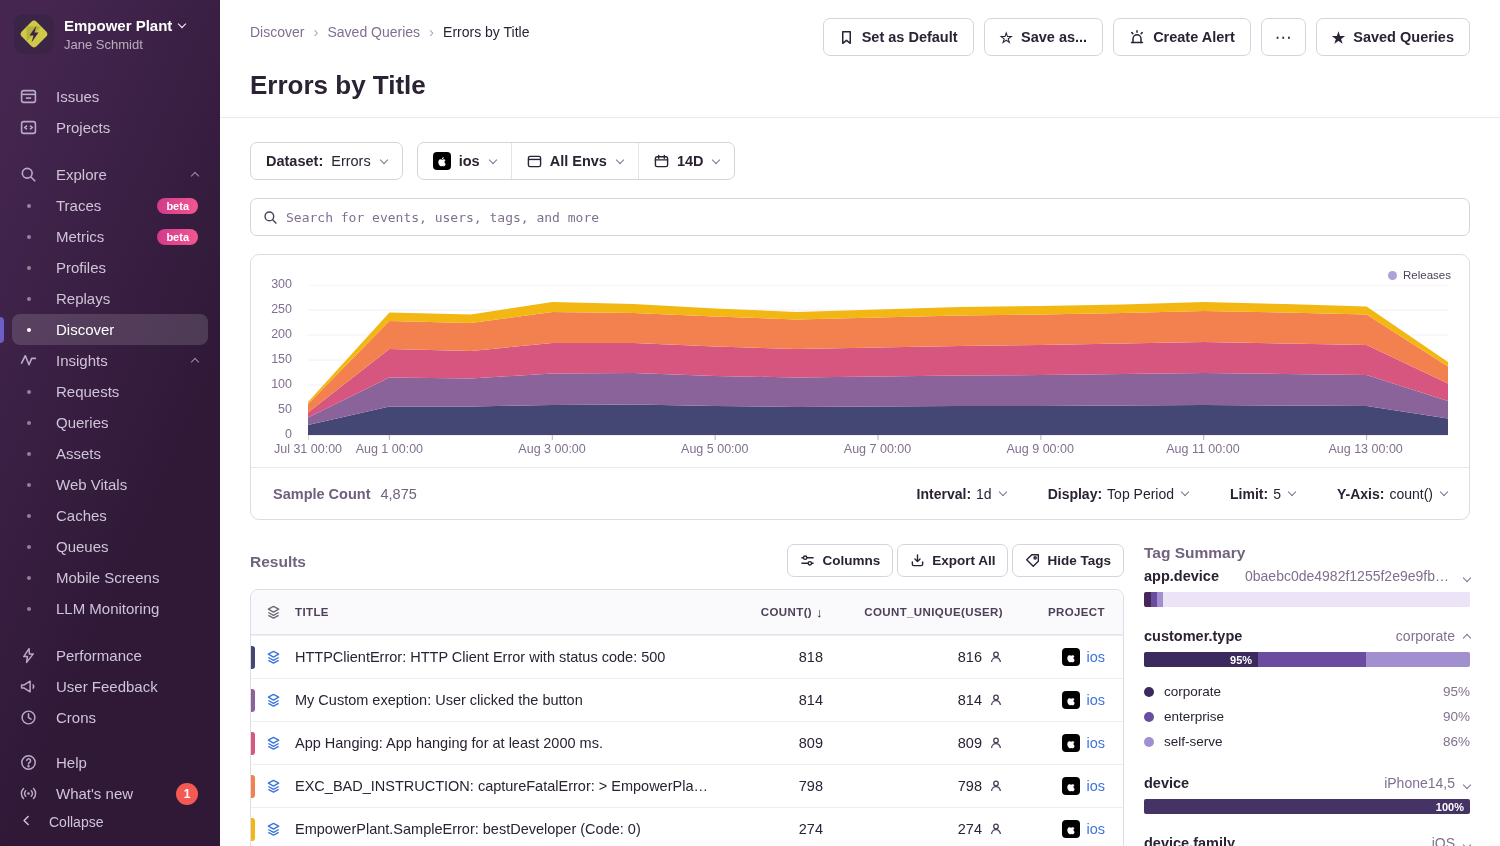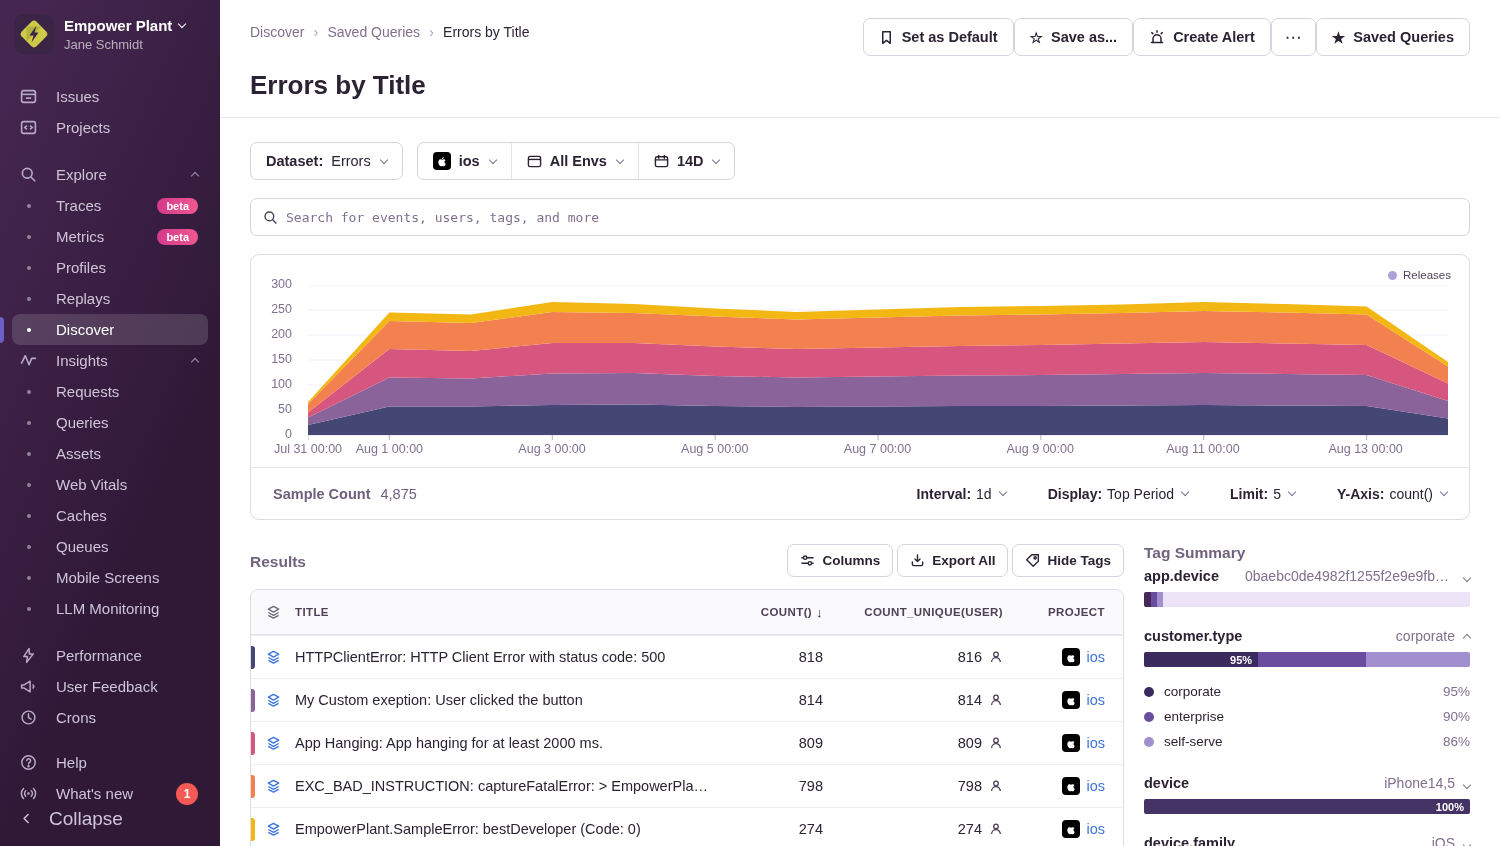--- a/index.html
+++ b/index.html
@@ -21,32 +21,32 @@
   .nav-item .nav-ico { width:28px; flex:0 0 28px; display:flex; align-items:center; justify-content:flex-start; color:#b9abc6; }
   .nav-item .nav-label { margin-left:8px; white-space:nowrap; }
   .nav-item.active { background:rgba(255,255,255,.14); color:#fff; }
   .nav-item.active .nav-ico { color:#fff; }
   .dot { width:4px; height:4px; border-radius:50%; background:rgba(255,255,255,.45); margin-left:7px; }
   .active .dot { background:#fff; }
   .edge-ind { position:absolute; left:-12px; top:3px; width:4px; height:26px; background:#6c5fc7; border-radius:0 4px 4px 0; }
   .beta-badge { margin-left:auto; background:linear-gradient(90deg,#d33a8c,#f1578f); color:#fff; font-size:11px; font-weight:700; padding:2px 9px; border-radius:10px; }
   .count-badge { margin-left:auto; width:22px; height:22px; border-radius:50%; background:#f55954; color:#fff; font-size:12px; font-weight:700; display:flex; align-items:center; justify-content:center; }
   .gap16 { height:16px; } .gap14 { height:14px; } .gap5 { height:5px; }
-  .collapse-row { padding:0 22px 16px 20px; display:flex; align-items:center; gap:16px; font-size:19px; color:#cfc4d8; cursor:pointer;text-align:right; }
+  .collapse-row { padding:0 22px 16px 20px; display:flex; align-items:center; gap:16px; font-size:14px; color:#cfc4d8; cursor:pointer;text-align:right; }
 
   
   main { flex:1; display:flex; flex-direction:column; }
   header.page { padding:18px 30px 16px 30px; border-bottom:1px solid #ece7f1; }
   .hdr-top { display:flex; align-items:flex-start; justify-content:space-between; }
   .crumbs { display:flex; align-items:center; gap:9px; font-size:14px; color:#80708f; padding-top:5px; }
   .crumbs .sep { color:#b0a4bc; font-size:15px; }
   .crumbs .link { cursor:pointer; }
   .crumbs .current { color:#2b2233; }
   h1.title { font-size:26px; font-weight:700; margin-top:14px; color:#2b2233; }
-  .actions { display:flex; gap:0; }
+  .actions { display:flex; gap:10px; }
   .btn { display:inline-flex; align-items:center; gap:8px; height:38px; padding:0 15px; background:#fff; border:1px solid #d8d2de; border-radius:7px; font-weight:700; font-size:14.5px; color:#2b2233; cursor:pointer; font-family:inherit; }
   .btn .ico { display:flex; color:#2b2233; }
   .btn.icon-only { padding:0 13px; font-size:17px; font-weight:400; }
   .glyph { font-size:15px; line-height:1; }
 
   .content { padding:24px 30px 0 30px; }
   .filters { display:flex; gap:14px; }
   .pill-group { display:flex; align-items:center; border:1px solid #d8d2de; border-radius:7px; background:#fff; height:38px; }
   .pill { display:flex; align-items:center; gap:8px; padding:0 15px; font-weight:700; font-size:14.5px; cursor:pointer; height:100%; }
   .pill + .pill { border-left:1px solid #e7e1ec; }

